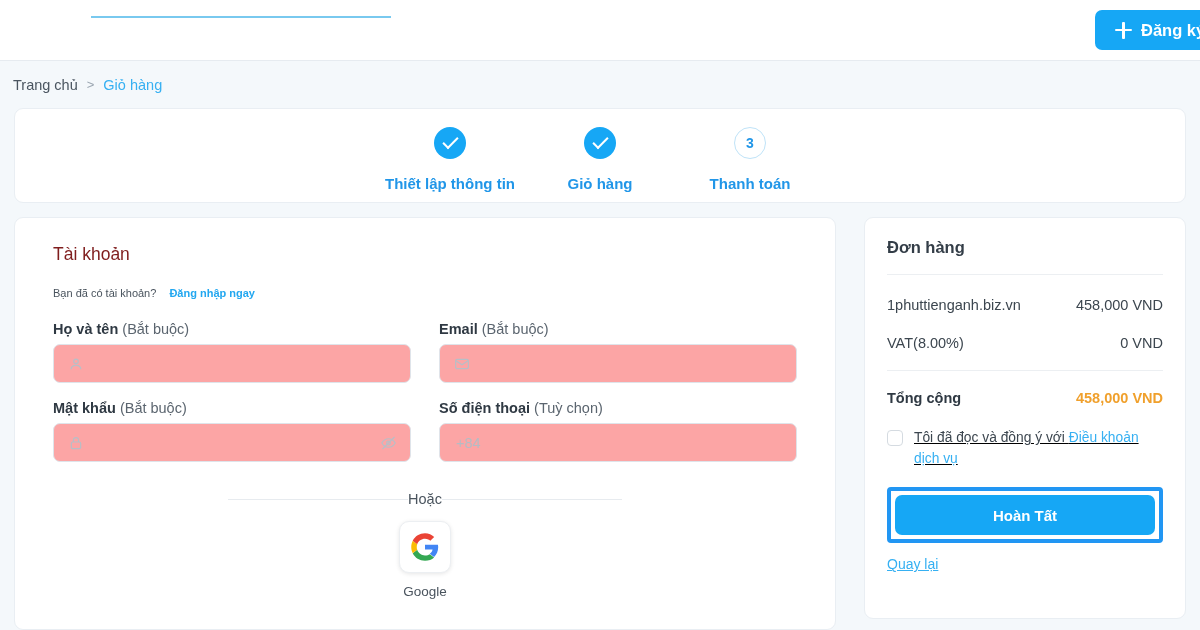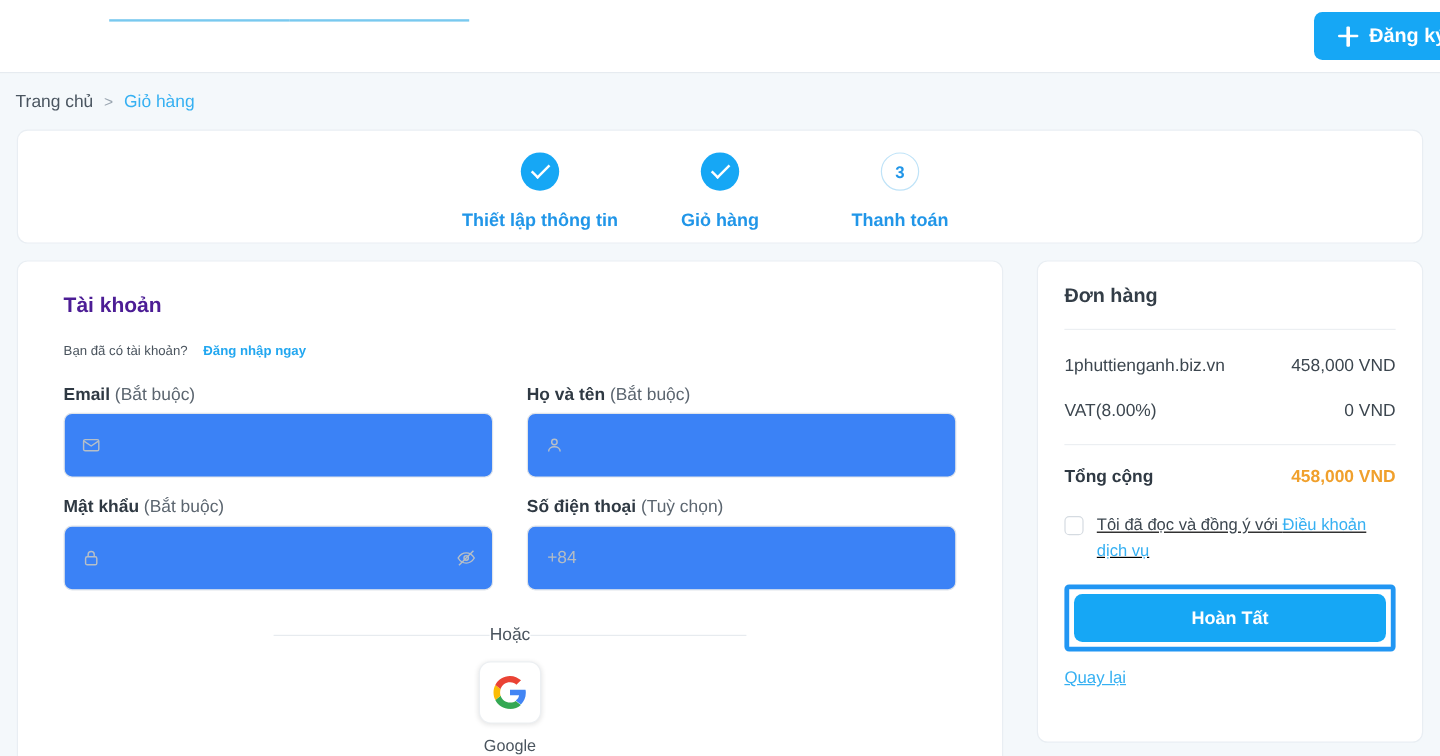--- a/index.html
+++ b/index.html
@@ -81,35 +81,35 @@
 
   
   .main {
     display: flex; gap: 28px;
     margin: 14px 14px 0 14px;
     align-items: flex-start;
   }
   .left-card { width: 822px; padding: 26px 38px 30px 38px; min-height: 402px; }
   .right-card { width: 322px; padding: 20px 22px 22px 22px; min-height: 402px; }
 
-  .section-title { font-size: 17.5px; font-weight: 700; color: #4c1d95; }
+  .section-title { font-size: 17.5px; font-weight: 400; color: #7f1d1d; }
 
   .have-account { margin-top: 22px; font-size: 11px; color: #49535d; }
   .have-account .link { color: #22a7f0; font-weight: 700; margin-left: 10px; }
 
   .form-grid {
     margin-top: 22px;
     display: grid; grid-template-columns: 1fr 1fr;
     column-gap: 28px; row-gap: 17px;
   }
   .field-label { font-size: 14.5px; color: #2f3943; font-weight: 700; margin-bottom: 7px; }
   .field-label .opt { font-weight: 400; color: #5b656f; }
   .input-wrap {
-    position: relative; height: 54px;
-    border: 1px solid #dfe4ea; border-radius: 7px; background: #3b82f6;
+    position: relative; height: 39px;
+    border: 1px solid #dfe4ea; border-radius: 7px; background: #fca5a5;
     display: flex; align-items: center;
   }
   .input-wrap input {
     border: none; outline: none; background: transparent;
     width: 100%; height: 100%;
     padding: 0 34px 0 40px;
     font-size: 14.5px; color: #333; font-family: "Liberation Sans", sans-serif;
   }
   .input-wrap input.nopad-left { padding-left: 16px; }
   .input-wrap input::placeholder { color: #b4bcc4; }
@@ -217,44 +217,44 @@
 
     <div class="have-account">
       <span>Bạn đã có tài khoản?</span>
       <span class="link">Đăng nhập ngay</span>
     </div>
 
     <div class="form-grid">
 
       <div>
         <div class="field-label">
+          <span>Họ và tên</span>
+          <span class="opt">(Bắt buộc)</span>
+        </div>
+        <div class="input-wrap">
+          <span class="leading-icon">
+            <svg width="16" height="16" viewBox="0 0 24 24" fill="none" stroke="currentColor" stroke-width="1.8">
+              <circle cx="12" cy="8" r="3.4"></circle>
+                <path d="M4.8 20c0-3.8 3.2-6 7.2-6s7.2 2.2 7.2 6"></path>
+            </svg>
+          </span>
+          <input type="text" placeholder="" style="">
+        </div>
+      </div>
+
+      <div>
+        <div class="field-label">
           <span>Email</span>
           <span class="opt">(Bắt buộc)</span>
         </div>
         <div class="input-wrap">
           <span class="leading-icon">
             <svg width="16" height="16" viewBox="0 0 24 24" fill="none" stroke="currentColor" stroke-width="1.8">
               <rect x="2.5" y="5" width="19" height="14" rx="2"></rect>
                 <path d="M3 7l9 6 9-6"></path>
-            </svg>
-          </span>
-          <input type="text" placeholder="" style="">
-        </div>
-      </div>
-
-      <div>
-        <div class="field-label">
-          <span>Họ và tên</span>
-          <span class="opt">(Bắt buộc)</span>
-        </div>
-        <div class="input-wrap">
-          <span class="leading-icon">
-            <svg width="16" height="16" viewBox="0 0 24 24" fill="none" stroke="currentColor" stroke-width="1.8">
-              <circle cx="12" cy="8" r="3.4"></circle>
-                <path d="M4.8 20c0-3.8 3.2-6 7.2-6s7.2 2.2 7.2 6"></path>
             </svg>
           </span>
           <input type="text" placeholder="" style="">
         </div>
       </div>
 
       <div>
         <div class="field-label">
           <span>Mật khẩu</span>
           <span class="opt">(Bắt buộc)</span>

